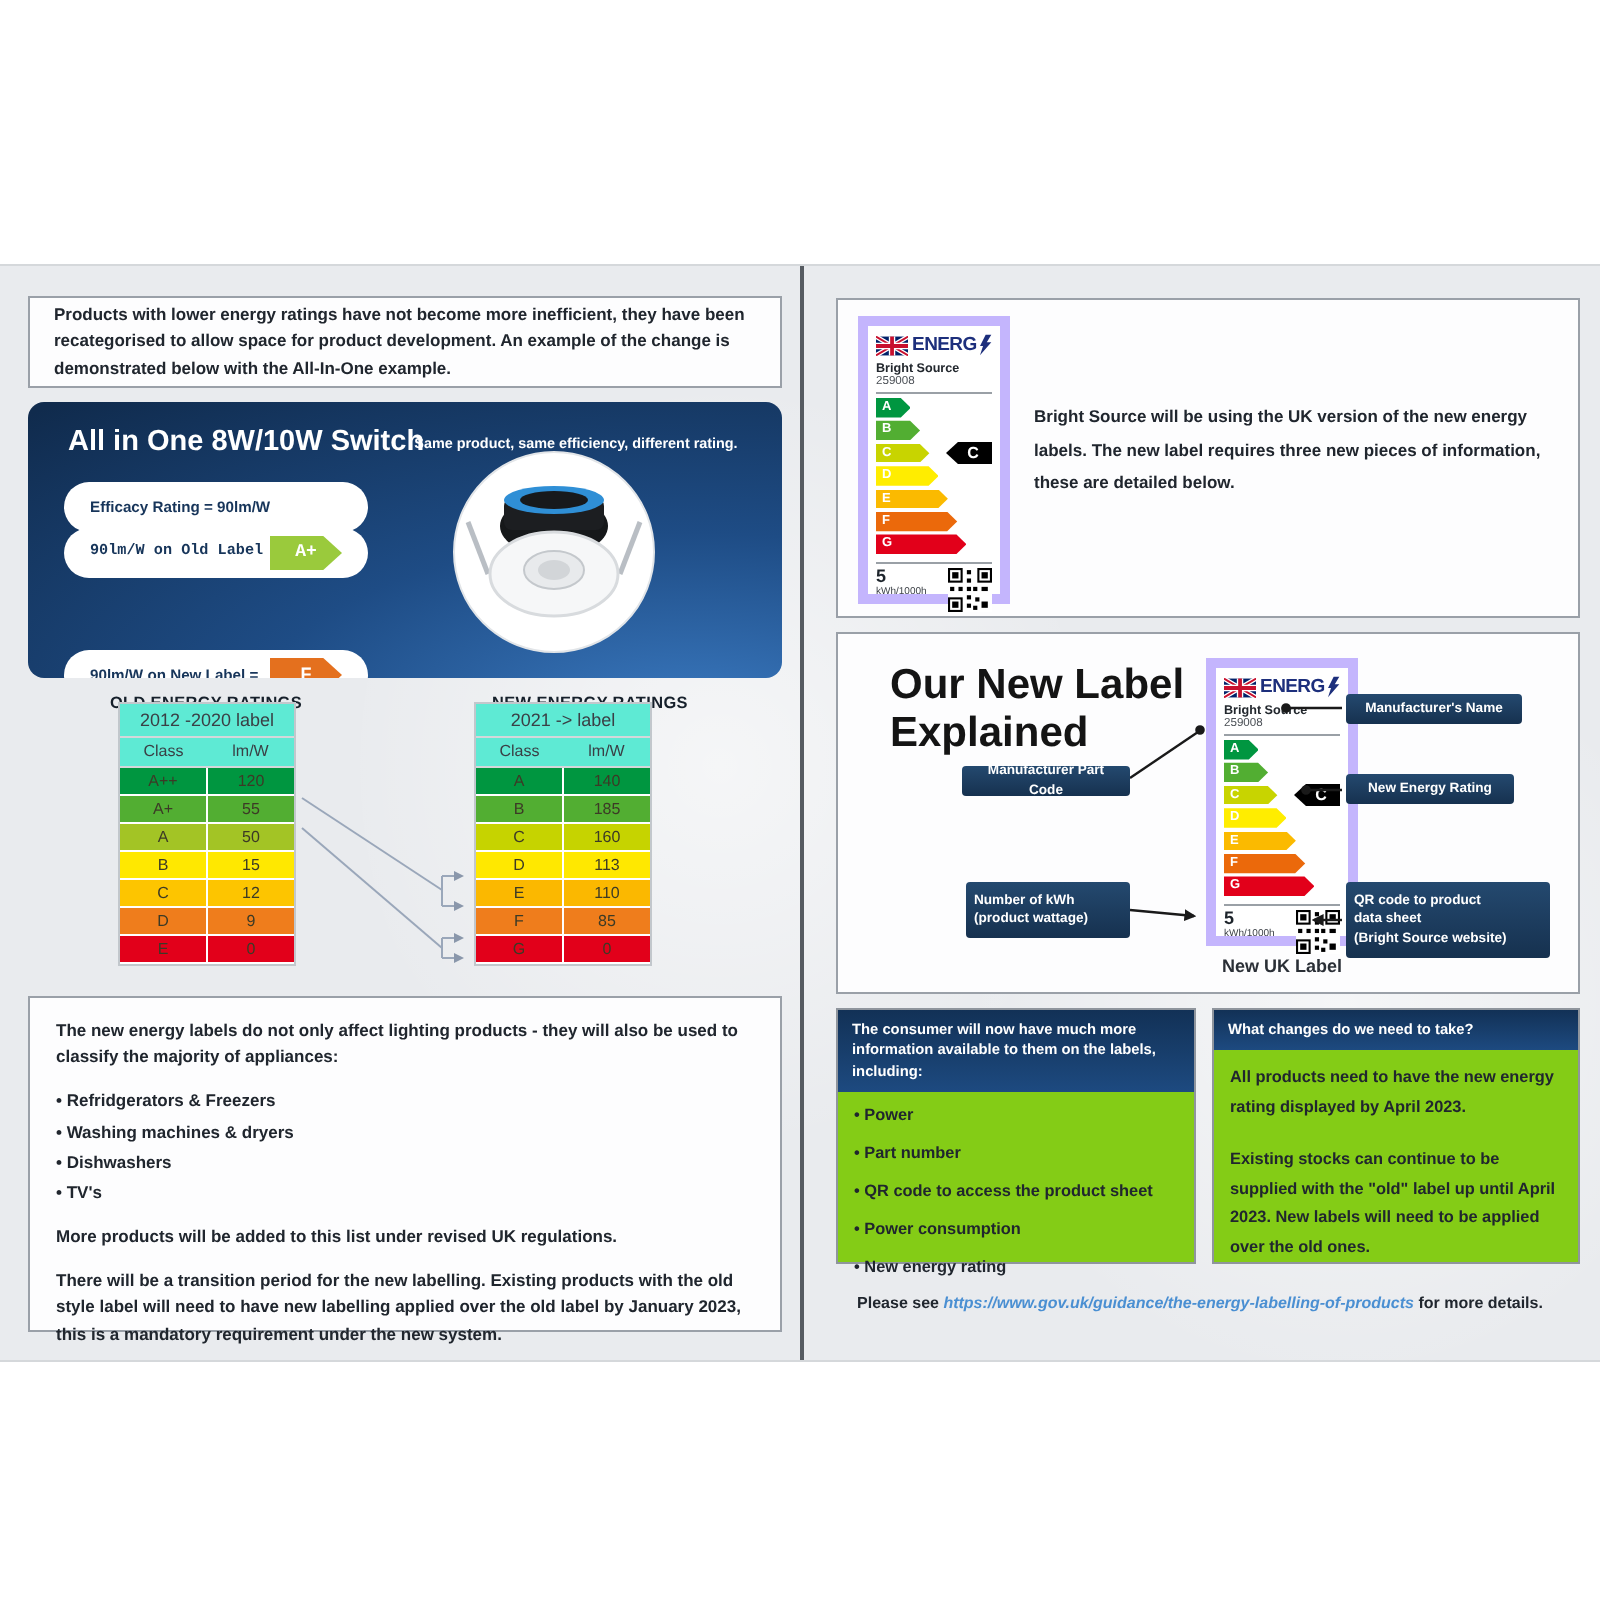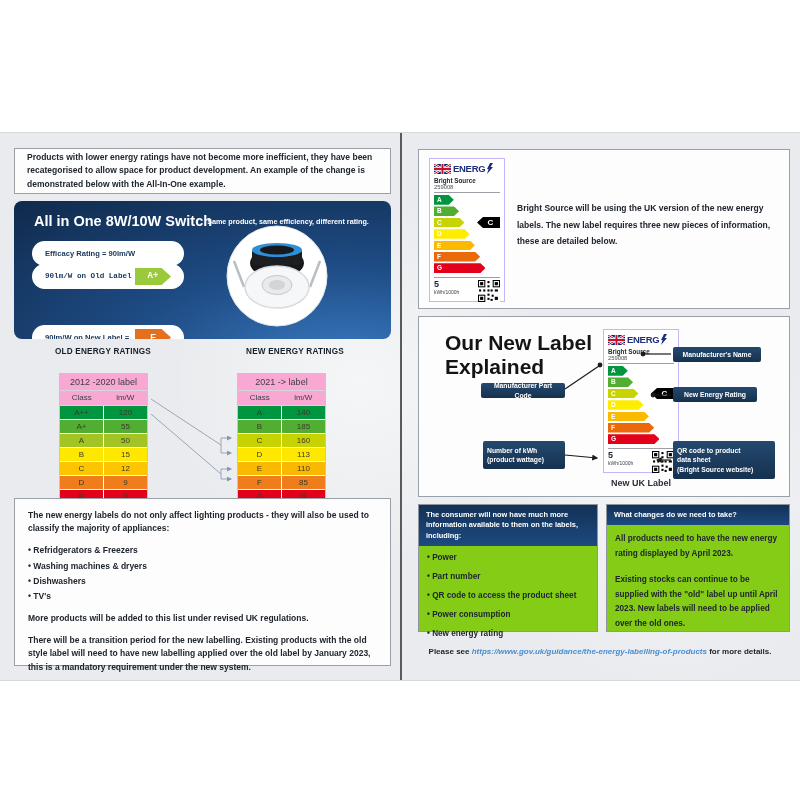--- a/index.html
+++ b/index.html
@@ -13,30 +13,30 @@
   .body-text{font-size:8.5px;line-height:1.55;color:#20262e;font-weight:600;}
   
   .hero{position:absolute;left:14px;top:68px;width:377px;height:138px;border-radius:8px;background:radial-gradient(130% 150% at 88% 115%,#3a79c0 0%,#1e4c85 45%,#102b4d 100%);overflow:hidden;}
   .hero-title{position:absolute;left:20px;top:12px;font-size:14.5px;font-weight:bold;color:#fff;}
   .hero-tagline{position:absolute;right:14px;top:16px;width:178px;font-size:7.2px;font-weight:bold;color:#fff;text-align:center;}
   .pill{position:absolute;left:18px;width:152px;height:25px;background:#fff;border-radius:13px;}
   .pill-label{position:absolute;left:13px;top:0;line-height:25px;font-size:7.6px;font-weight:bold;color:#17355a;}
   .tag{position:absolute;left:103px;top:4px;width:36px;height:17px;clip-path:polygon(0 0,74% 0,100% 50%,74% 100%,0 100%);color:#fff;font-weight:bold;font-size:9px;text-align:center;line-height:17px;}
   
   .tbl-heading{position:absolute;top:214px;width:146px;text-align:center;font-size:8.2px;font-weight:bold;color:#16202b;letter-spacing:.2px;}
-  .rtable{position:absolute;top:240px;width:89px;background:#f9a8d4;border:1px solid #c2c7cc;box-sizing:border-box;}
+  .rtable{position:absolute;top:218px;width:89px;background:#5eead4;border:1px solid #c2c7cc;box-sizing:border-box;}
   .rtable .ttitle{height:16px;line-height:16px;text-align:center;font-size:9px;color:#3a3f45;border-bottom:1px solid #d4d7da;}
   .rtable .thead{display:flex;height:14px;line-height:14px;font-size:8px;color:#3a3f45;border-bottom:1px solid #d4d7da;}
   .rtable .thead span{flex:1;text-align:center;}
   .trow{display:flex;height:13px;line-height:13px;font-size:8px;color:#3c3a26;border-bottom:1px solid #fff;}
   .trow span{flex:1;text-align:center;}
   .trow span:first-child{border-right:1px solid #fff;}
   .map-arrows{position:absolute;left:148px;top:258px;}
   
-  .elabel{position:absolute;width:76px;height:144px;background:#fff;border:1px solid #c4b5fd;box-sizing:border-box;padding:4px;}
+  .elabel{position:absolute;width:76px;height:144px;background:#fff;border:5px solid #c4b5fd;box-sizing:border-box;padding:4px;}
   .el-head{display:flex;align-items:center;gap:2px;}
   .el-word{font-size:9.5px;font-weight:800;color:#1d2f7c;letter-spacing:-0.3px;}
   .el-brand{font-size:6.3px;font-weight:bold;color:#23282e;margin-top:3px;}
   .el-part{font-size:5.8px;color:#4a4f55;}
   .el-hr{height:1px;background:#9aa0a6;margin:2px 0;}
   .el-bands{position:relative;height:80px;margin-top:1px;}
   .band{height:9.7px;margin-bottom:1.7px;clip-path:polygon(0 0,calc(100% - 5px) 0,100% 50%,calc(100% - 5px) 100%,0 100%);color:#fff;font-size:6.5px;font-weight:bold;line-height:9.7px;padding-left:3px;box-sizing:border-box;}
   .band:nth-of-type(1){width:30%;} .band:nth-of-type(2){width:38%;} .band:nth-of-type(3){width:46%;}
   .band:nth-of-type(4){width:54%;} .band:nth-of-type(5){width:62%;} .band:nth-of-type(6){width:70%;} .band:nth-of-type(7){width:78%;}
   .el-indicator{position:absolute;right:0;top:22px;width:23px;height:11px;background:#000;clip-path:polygon(26% 0,100% 0,100% 100%,26% 100%,0 50%);color:#fff;font-size:8px;font-weight:bold;text-align:center;line-height:11px;padding-left:4px;box-sizing:border-box;}

